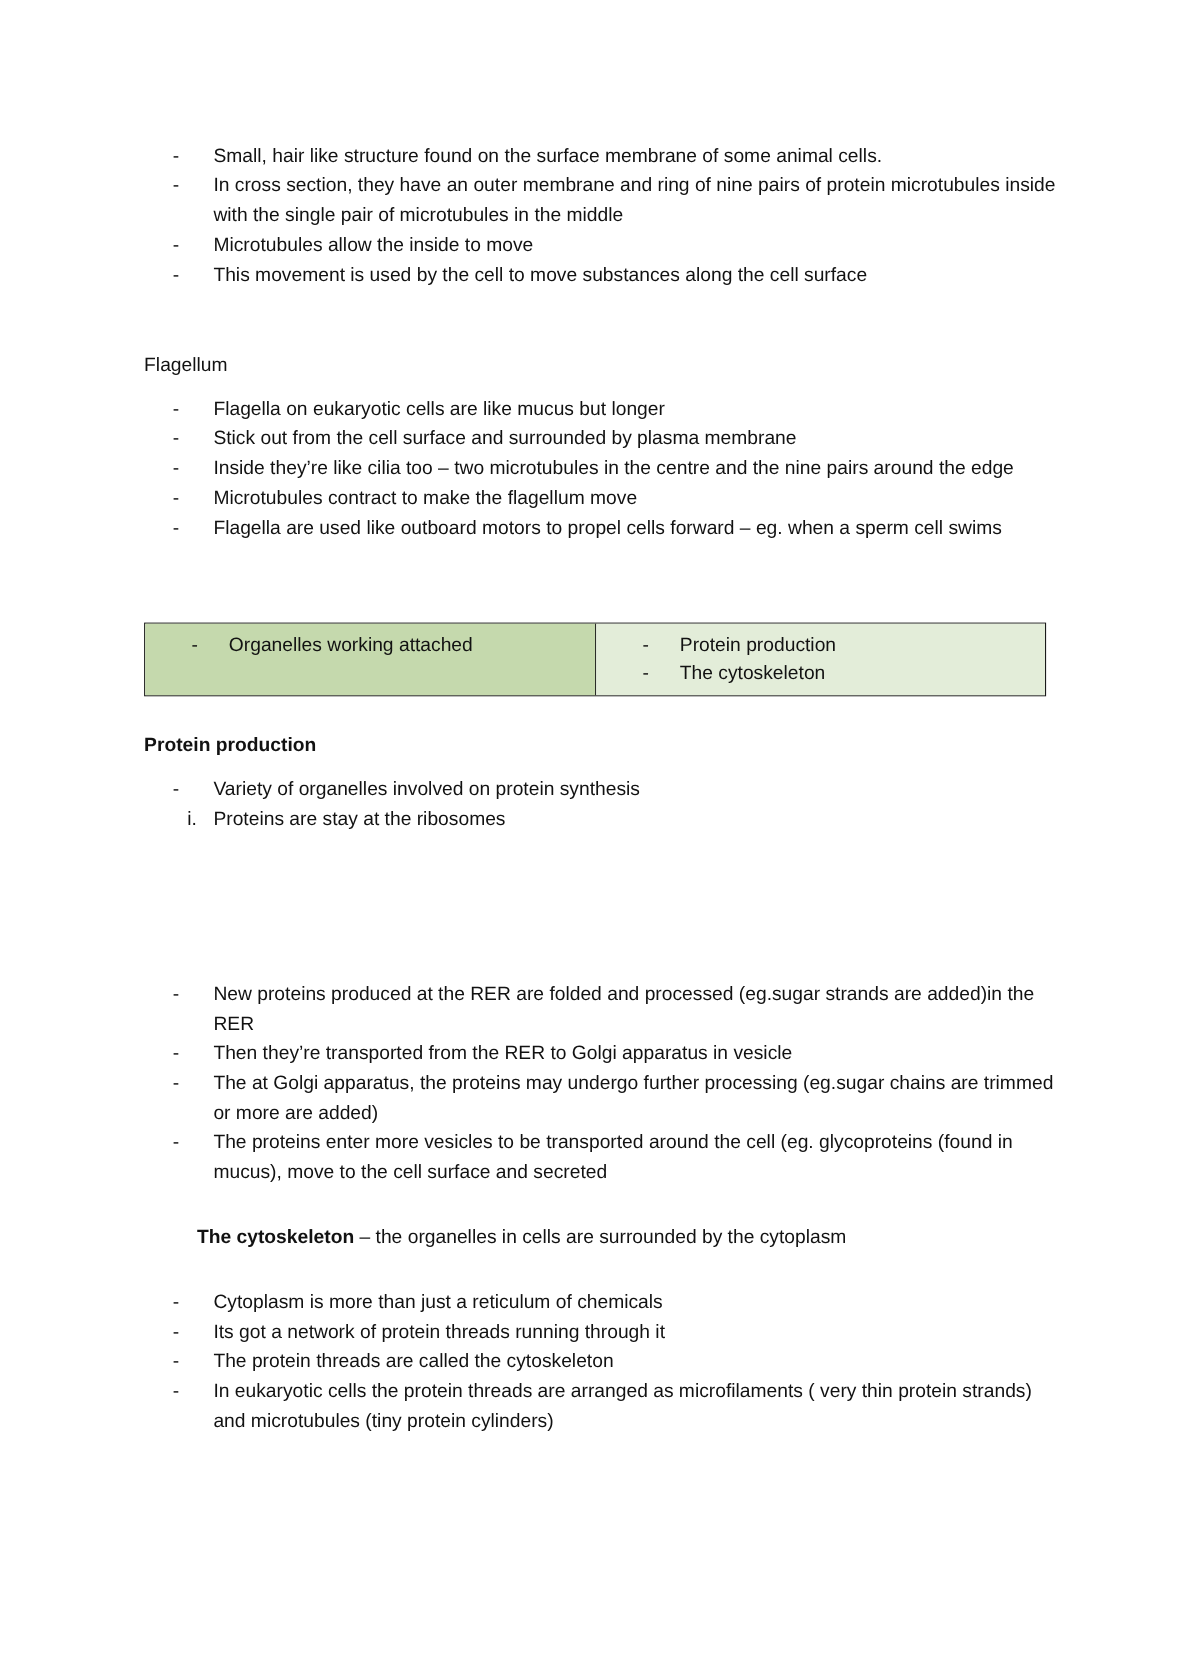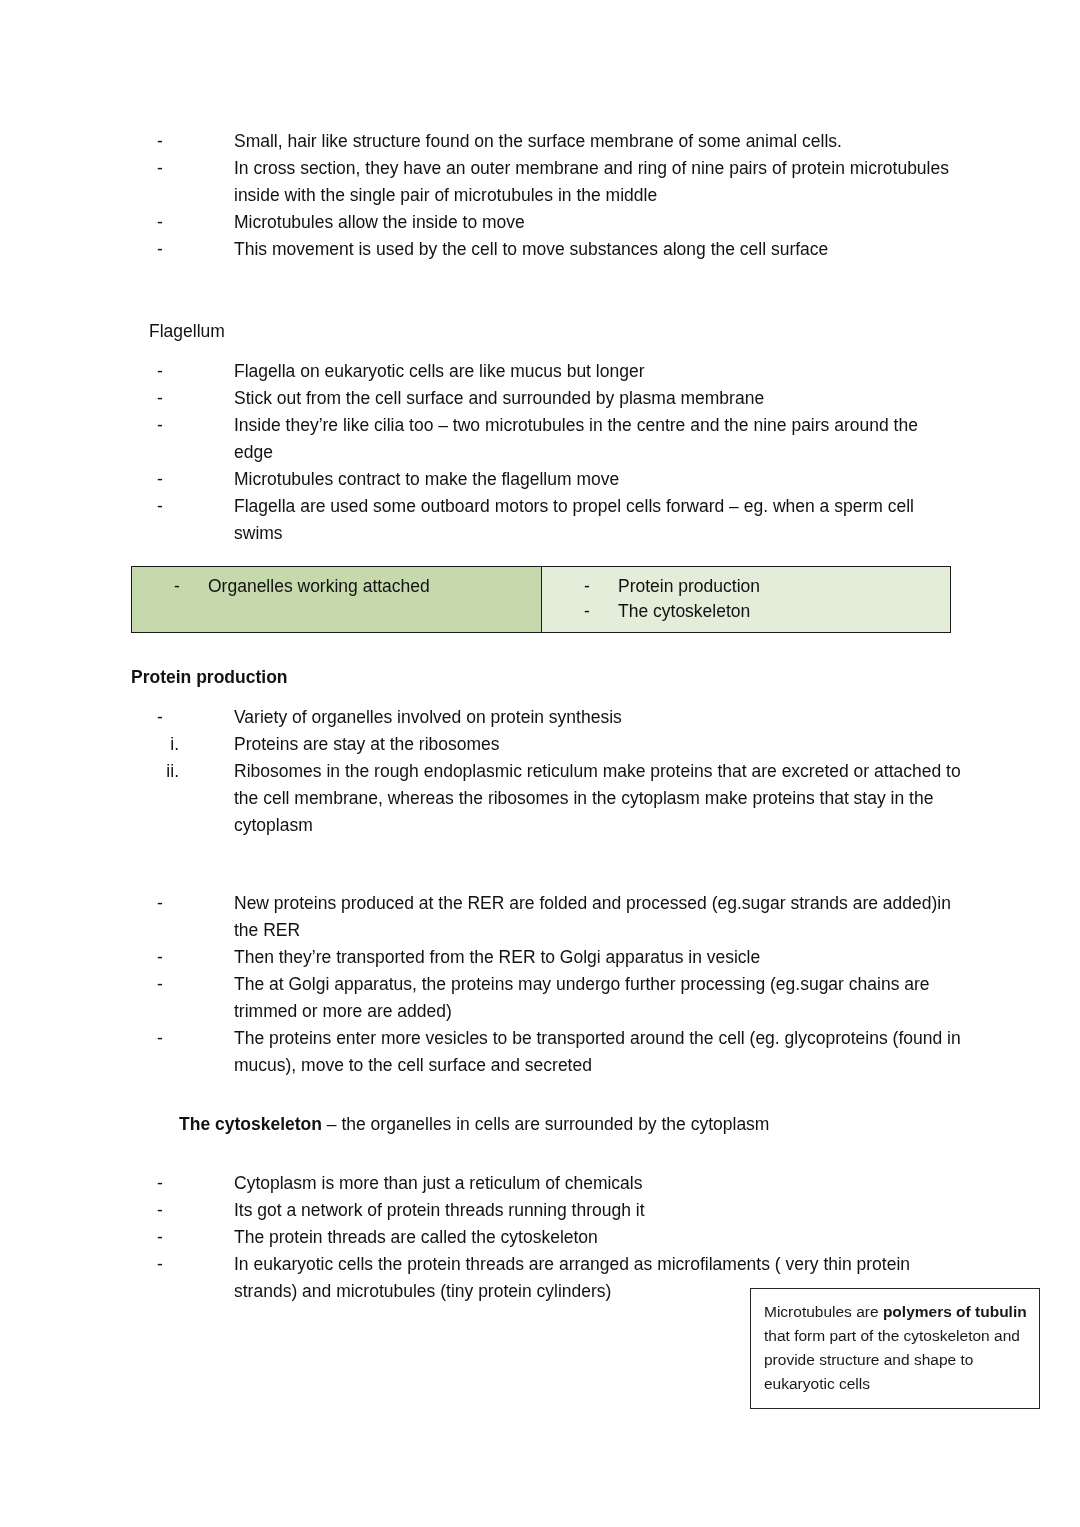--- a/index.html
+++ b/index.html
@@ -66,21 +66,20 @@
     line-height: 27px;
     color: #121212;
   }
   .li > .marker.dash {
     width: 32px;
     text-align: left;
     left: 26px;
   }
   .li > .txt {
     display: block;
-    margin-left: 40px;
   }
 
   
   .org-table {
     position: absolute;
     left: 131px;
     top: 566px;
     width: 820px;
     border: 1.6px solid #1a1a1a;
     border-collapse: collapse;
@@ -149,42 +148,42 @@
       <li class="li">
         <span class="marker dash">-</span>
         <span class="txt">Microtubules allow the inside to move</span>
       </li>
       <li class="li">
         <span class="marker dash">-</span>
         <span class="txt">This movement is used by the cell to move substances along the cell surface</span>
       </li>
     </ul>
 
-  <div class="block heading" style="left:131px; top:318px; width:400px;margin-left:18px;">Flagellum</div>
+  <div class="block heading" style="left:131px; top:318px; width:400px;">Flagellum</div>
 
   <ul class="list block" id="flagellum-list" style="left:131px; top:358px; width:830px;">
       <li class="li">
         <span class="marker dash">-</span>
         <span class="txt">Flagella on eukaryotic cells are like mucus but longer</span>
       </li>
       <li class="li">
         <span class="marker dash">-</span>
         <span class="txt">Stick out from the cell surface and surrounded by plasma membrane</span>
       </li>
       <li class="li">
         <span class="marker dash">-</span>
         <span class="txt">Inside they’re like cilia too – two microtubules in the centre and the nine pairs around the edge</span>
       </li>
       <li class="li">
         <span class="marker dash">-</span>
         <span class="txt">Microtubules contract to make the flagellum move</span>
       </li>
       <li class="li">
         <span class="marker dash">-</span>
-        <span class="txt">Flagella are used some outboard motors to propel cells forward – eg. when a sperm cell swims</span>
+        <span class="txt">Flagella are used like outboard motors to propel cells forward – eg. when a sperm cell swims</span>
       </li>
     </ul>
 
   <div class="org-table">
     <div class="org-cell left">
       <div id="org-left">
           <div class="org-row"><span class="marker">-</span><span>Organelles working attached</span></div>
         </div>
     </div>
     <div class="org-cell right">
@@ -199,24 +198,20 @@
 
   <ul class="list block" id="pp-list1" style="left:131px; top:704px; width:830px;">
       <li class="li">
         <span class="marker dash">-</span>
         <span class="txt">Variety of organelles involved on protein synthesis</span>
       </li>
       <li class="li">
         <span class="marker">i.</span>
         <span class="txt">Proteins are stay at the ribosomes</span>
       </li>
-      <li class="li">
-        <span class="marker">ii.</span>
-        <span class="txt">Ribosomes in the rough endoplasmic reticulum make proteins that are excreted or attached to the cell membrane, whereas the ribosomes in the cytoplasm make proteins that stay in the cytoplasm</span>
-      </li>
     </ul>
 
   <ul class="list block" id="pp-list2" style="left:131px; top:890px; width:830px;">
       <li class="li">
         <span class="marker dash">-</span>
         <span class="txt">New proteins produced at the RER are folded and processed (eg.sugar strands are added)in the RER</span>
       </li>
       <li class="li">
         <span class="marker dash">-</span>
         <span class="txt">Then they’re transported from the RER to Golgi apparatus in vesicle</span>
@@ -247,17 +242,14 @@
       <li class="li">
         <span class="marker dash">-</span>
         <span class="txt">The protein threads are called the cytoskeleton</span>
       </li>
       <li class="li">
         <span class="marker dash">-</span>
         <span class="txt">In eukaryotic cells the protein threads are arranged as microfilaments ( very thin protein strands) and microtubules (tiny protein cylinders)</span>
       </li>
     </ul>
 
-  <div class="note-box">
-    <span>Microtubules are </span><b>polymers of tubulin</b><span> that form part of the cytoskeleton and provide structure and shape to eukaryotic cells</span>
-  </div>
 
 </div>
 
 </body></html>

